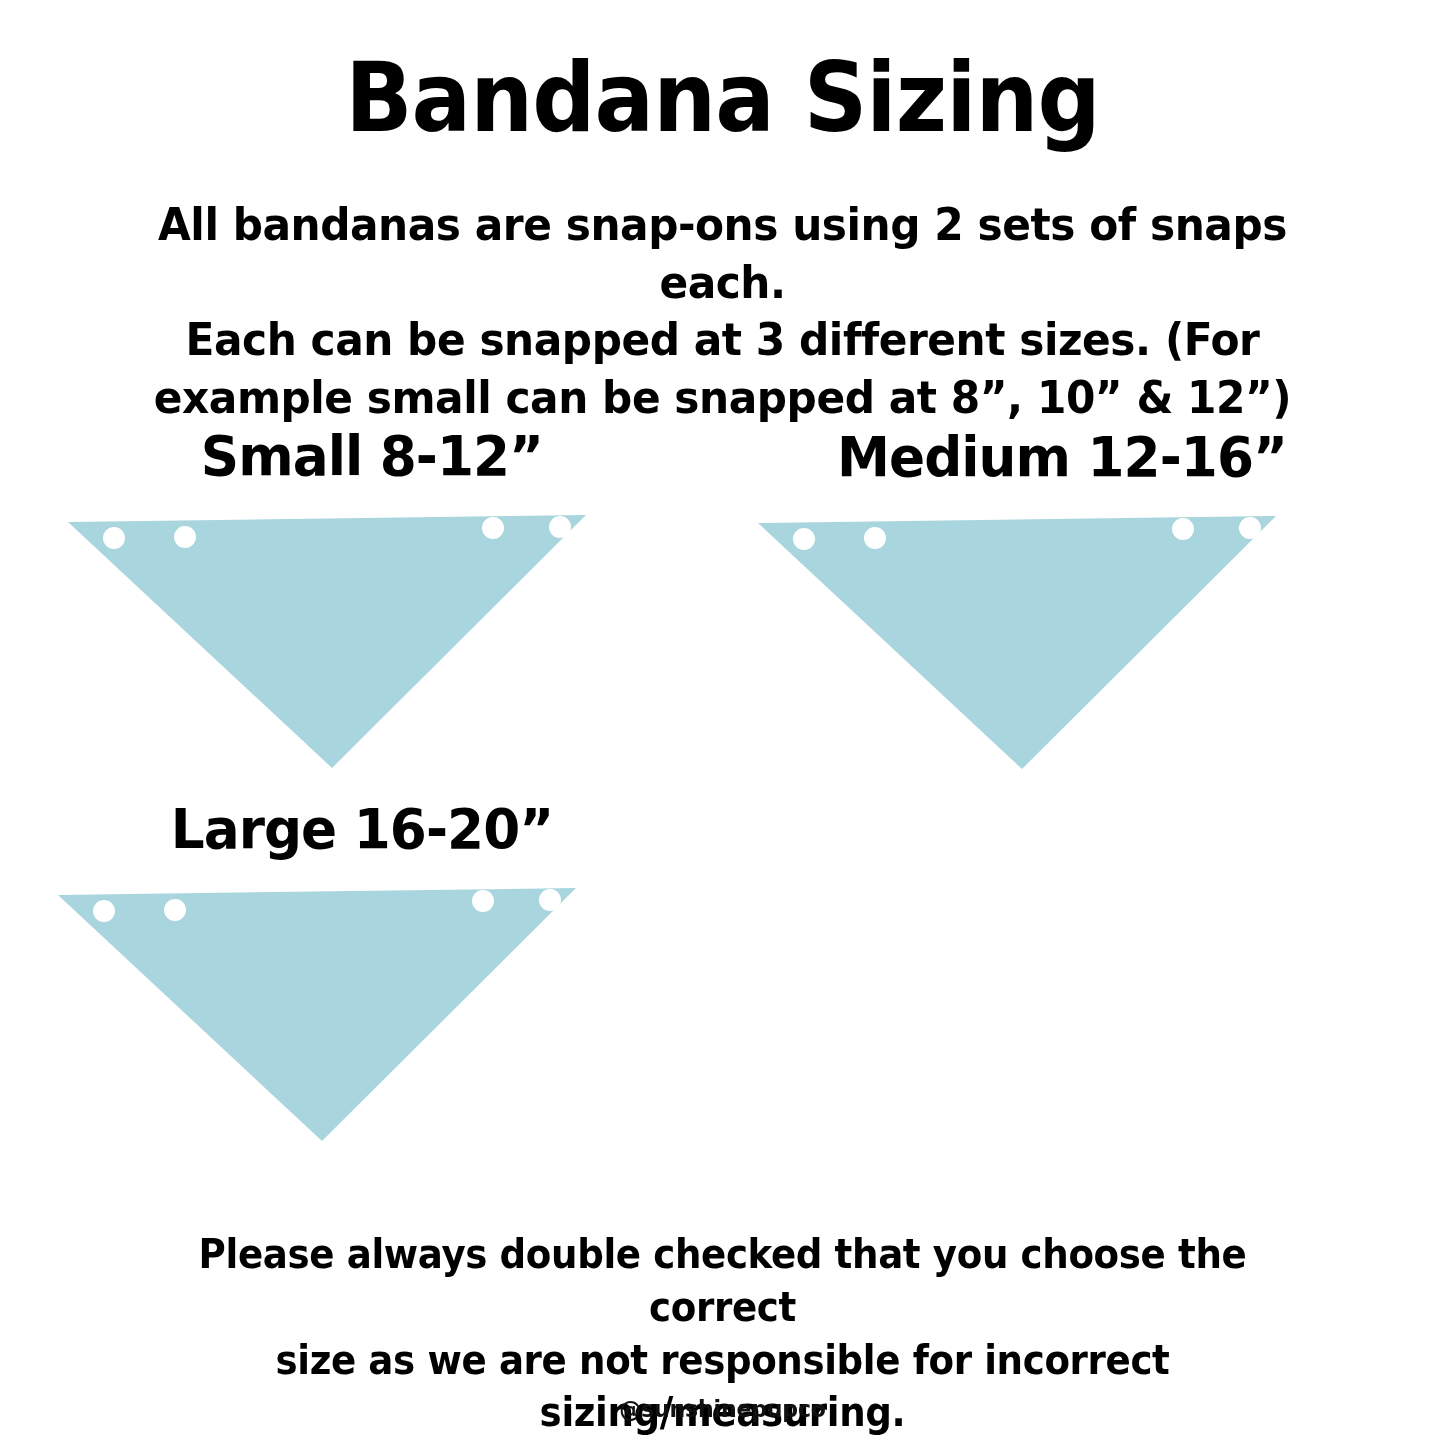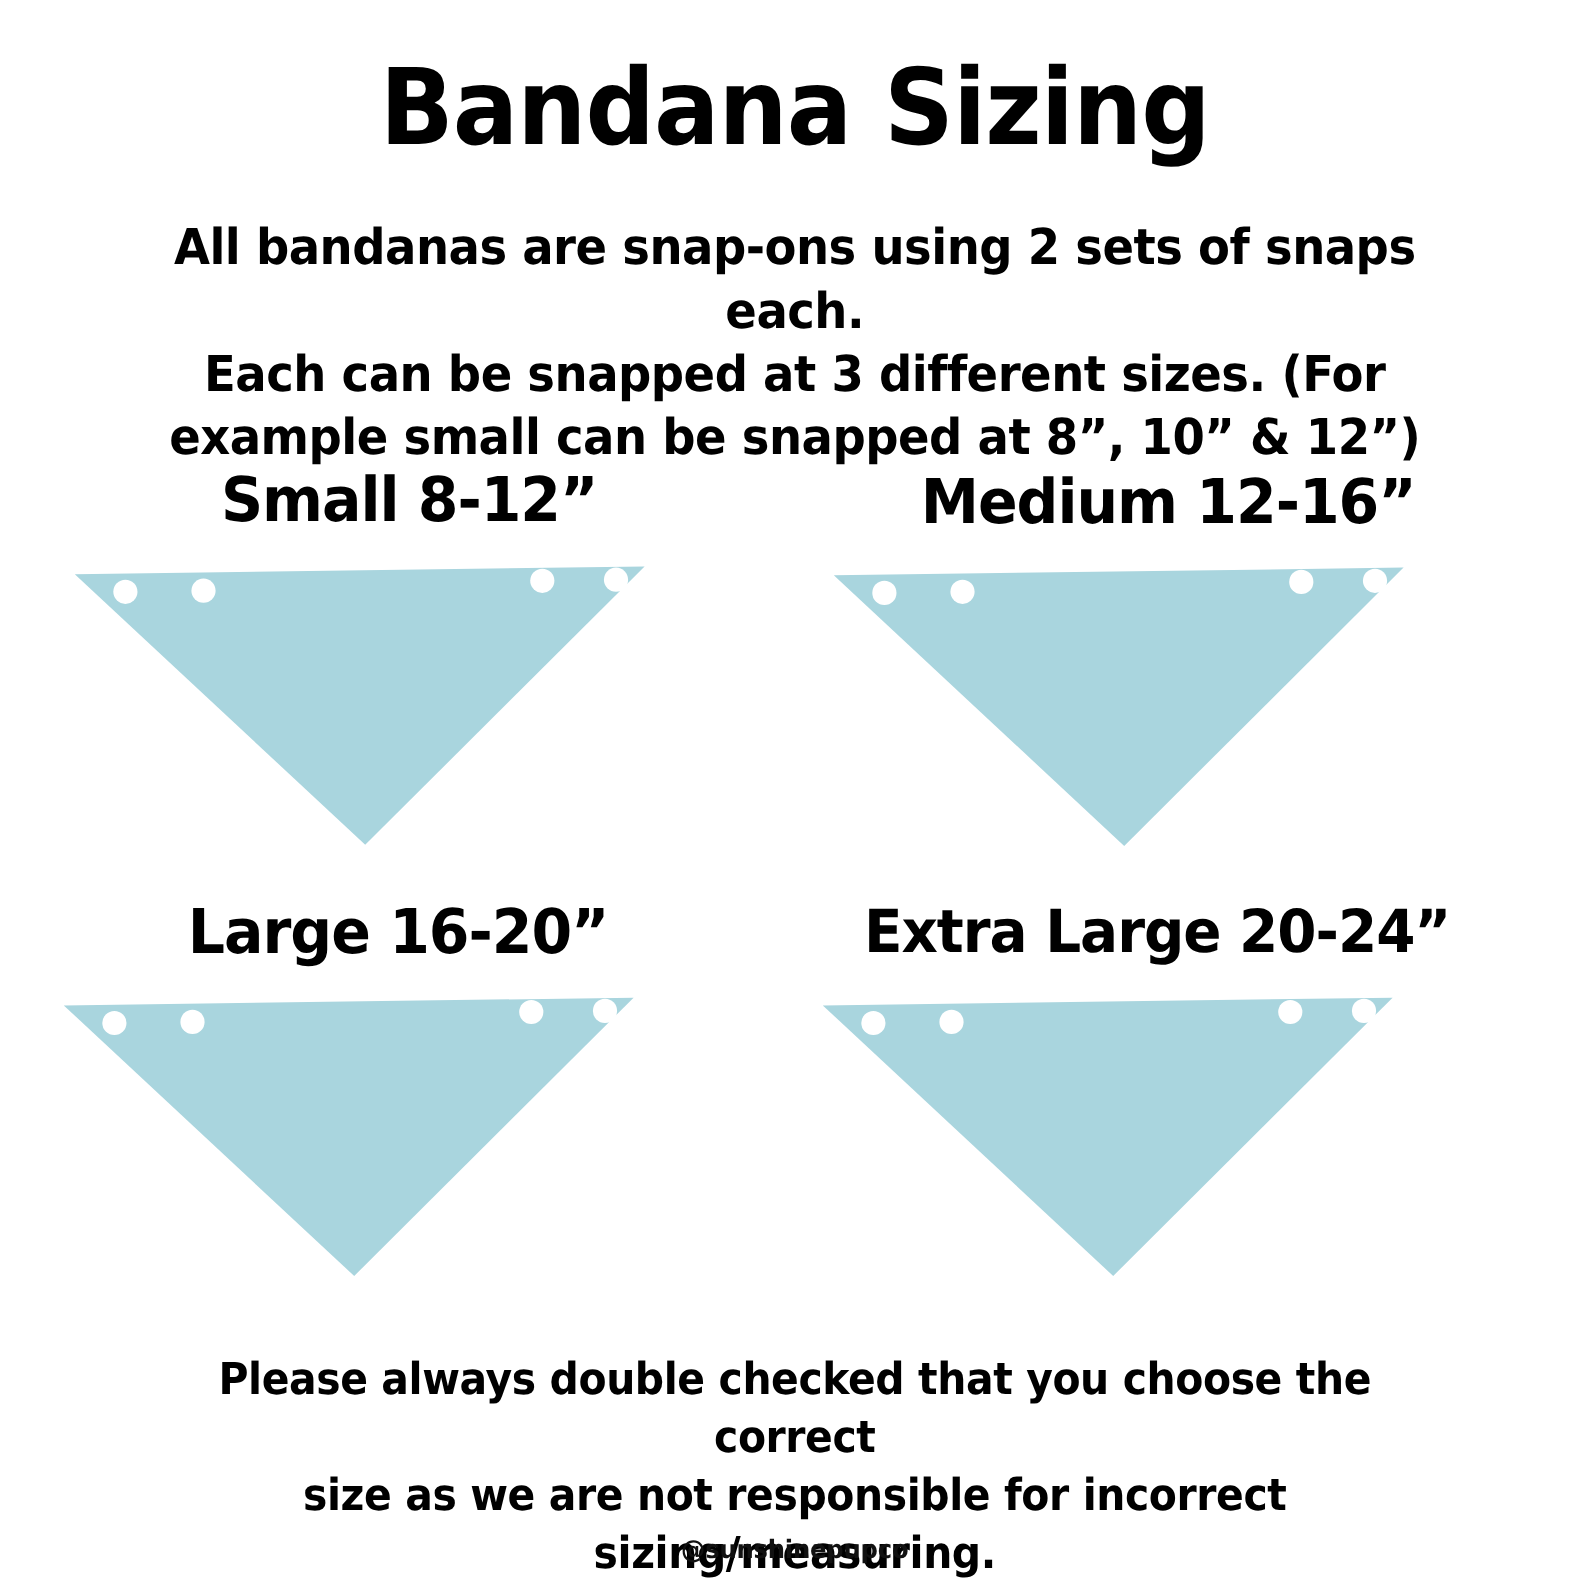--- a/index.html
+++ b/index.html
@@ -65,21 +65,21 @@
     height: 790px;
     padding-left: 35px;
   }
   .cell {
     position: absolute;
     width: 640px;
     height: 390px;
   }
   .cell.c0 { left: 52px;  top: 0px; }
   .cell.c1 { left: 742px; top: 1px; }
-  .cell.c2 { left: 42px;  top: 392px; }
+  .cell.c2 { left: 42px;  top: 373px; }
   .cell.c3 { left: 732px; top: 392px; }
 
   .size-label {
     position: absolute;
     top: 0;
     left: 0;
     width: 640px;
     text-align: center;
     font-family: "DejaVu Sans", sans-serif;
     font-weight: 700;
@@ -183,32 +183,20 @@
         <svg class="bandana-svg" viewBox="0 0 640 300" xmlns="http://www.w3.org/2000/svg">
           <path d="M 16 22 L 534 15 L 280 268 Z" fill="#a9d5de"></path>
           <circle cx="62" cy="38" r="11" fill="#ffffff"></circle>
           <circle cx="133" cy="37" r="11" fill="#ffffff"></circle>
           <circle cx="441" cy="28" r="11" fill="#ffffff"></circle>
           <circle cx="508" cy="27" r="11" fill="#ffffff"></circle>
         </svg>
       </div>
     </div>
 
-    <div class="cell c3">
-      <div class="size-label">Extra Large 20-24”</div>
-      <div class="bandana-wrap">
-        <svg class="bandana-svg" viewBox="0 0 640 300" xmlns="http://www.w3.org/2000/svg">
-          <path d="M 16 22 L 534 15 L 280 268 Z" fill="#a9d5de"></path>
-          <circle cx="62" cy="38" r="11" fill="#ffffff"></circle>
-          <circle cx="133" cy="37" r="11" fill="#ffffff"></circle>
-          <circle cx="441" cy="28" r="11" fill="#ffffff"></circle>
-          <circle cx="508" cy="27" r="11" fill="#ffffff"></circle>
-        </svg>
-      </div>
-    </div>
 
   </div>
 
   <div class="disclaimer">
     <span class="ln">Please always double checked that you choose the correct</span>
     <span class="ln">size as we are not responsible for incorrect sizing/measuring.</span>
     <span class="ln">If your dog is in between sizes, please size up.</span>
   </div>
 
   <div class="handle">@sunshinepupco</div>

